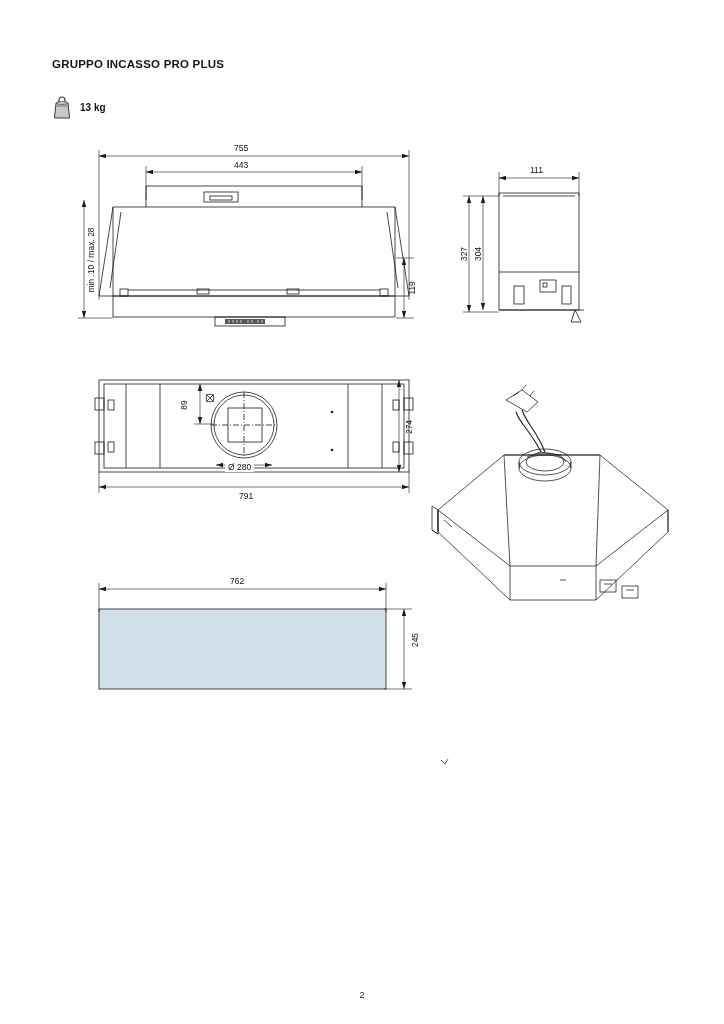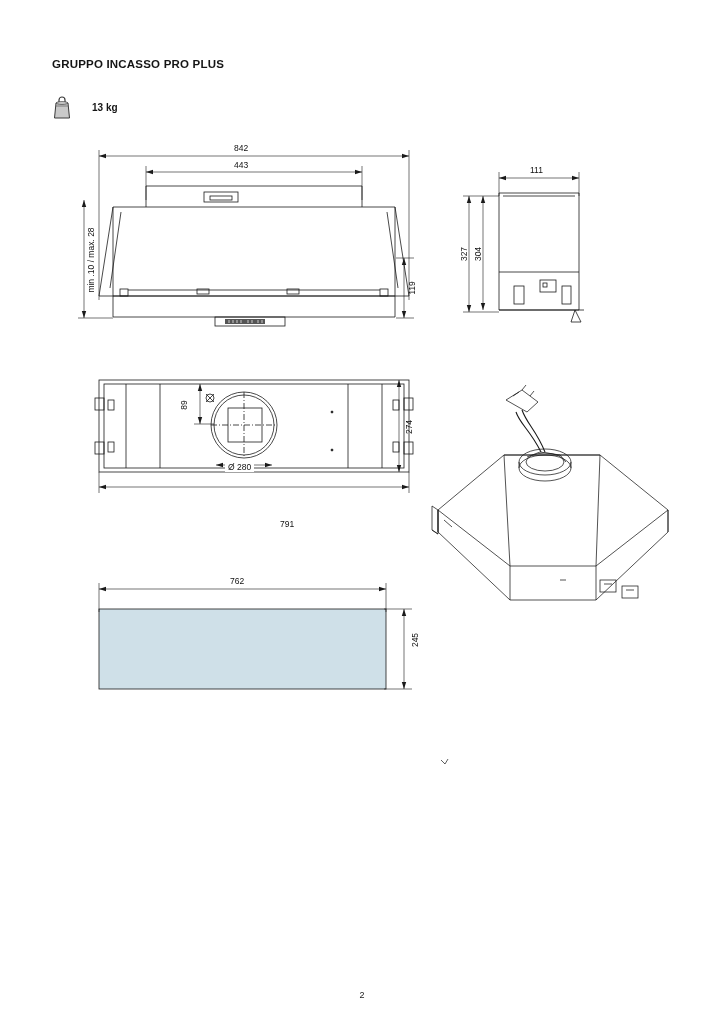--- a/index.html
+++ b/index.html
@@ -29,21 +29,21 @@
     font-weight: bold;
     letter-spacing: 0.2px;
     color: #151515;
   }
   .weight-row {
     position: absolute;
     left: 52px;
     top: 94px;
     display: flex;
     align-items: center;
-    gap: 20px;
+    gap: 8px;
   }
   .weight-label {
     font-size: 10px;
     font-weight: bold;
     color: #151515;
   }
   .dimnum {
     font-size: 8.5px;
     color: #111;
     font-family: "Liberation Sans", sans-serif;
@@ -297,32 +297,32 @@
 
         <path d="M444 520 L452 527"></path>
         <path d="M560 580 L566 580"></path>
       </g>
 
       <path d="M441 760 l4 4 l3 -5" stroke-width="0.7"></path>
 
     </g>
   </svg>
 
-  <div class="lbl dimnum" style="left:234px; top:143px;">842</div>
+  <div class="lbl dimnum" style="left:234px; top:143px;">755</div>
   <div class="lbl dimnum" style="left:234px; top:160px;">443</div>
   <div class="lbl dimnum vert" style="left:36px; top:255px; width:110px; text-align:center;">min .10 / max. 28</div>
   <div class="lbl dimnum vert" style="left:382px; top:283px; width:60px; text-align:center;">119</div>
 
   <div class="lbl dimnum" style="left:530px; top:165px;">111</div>
   <div class="lbl dimnum vert" style="left:434px; top:249px; width:60px; text-align:center;">327</div>
   <div class="lbl dimnum vert" style="left:448px; top:249px; width:60px; text-align:center;">304</div>
 
   <div class="lbl dimnum vert" style="left:164px; top:400px; width:40px; text-align:center;">89</div>
   <div class="lbl dimnum vert" style="left:384px; top:422px; width:50px; text-align:center;">274</div>
-  <div class="lbl dimnum" style="left:239px; top:519px;margin-left:41px;">791</div>
+  <div class="lbl dimnum" style="left:239px; top:491px;">791</div>
   <div class="lbl dimnum" style="left:225px; top:462px; background:#fff; padding:0 3px;">Ø 280</div>
 
   <div class="lbl dimnum" style="left:230px; top:576px;">762</div>
   <div class="lbl dimnum vert" style="left:390px; top:635px; width:50px; text-align:center;">245</div>
 
   <div class="footer">2</div>
 
 </div>
 
 </body></html>

